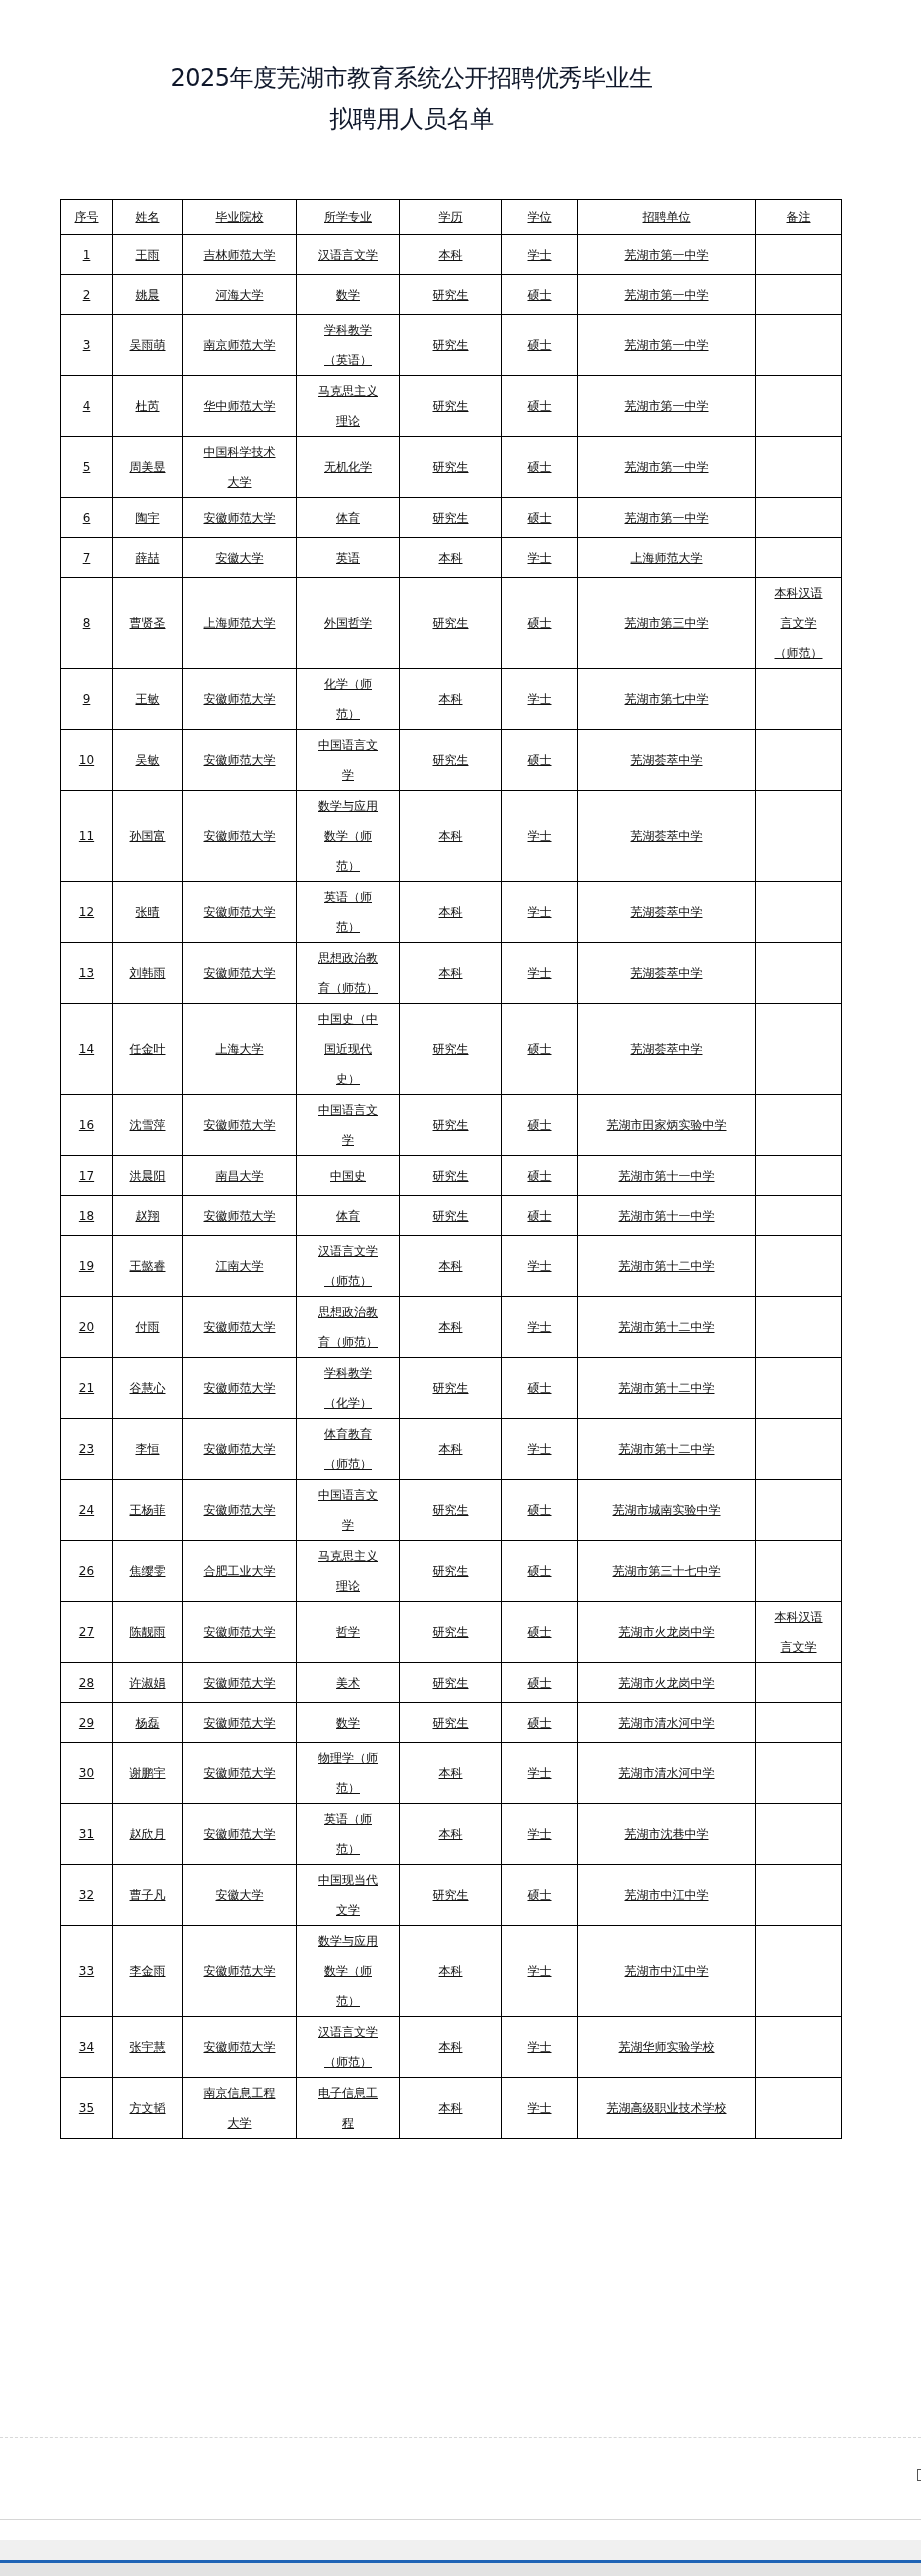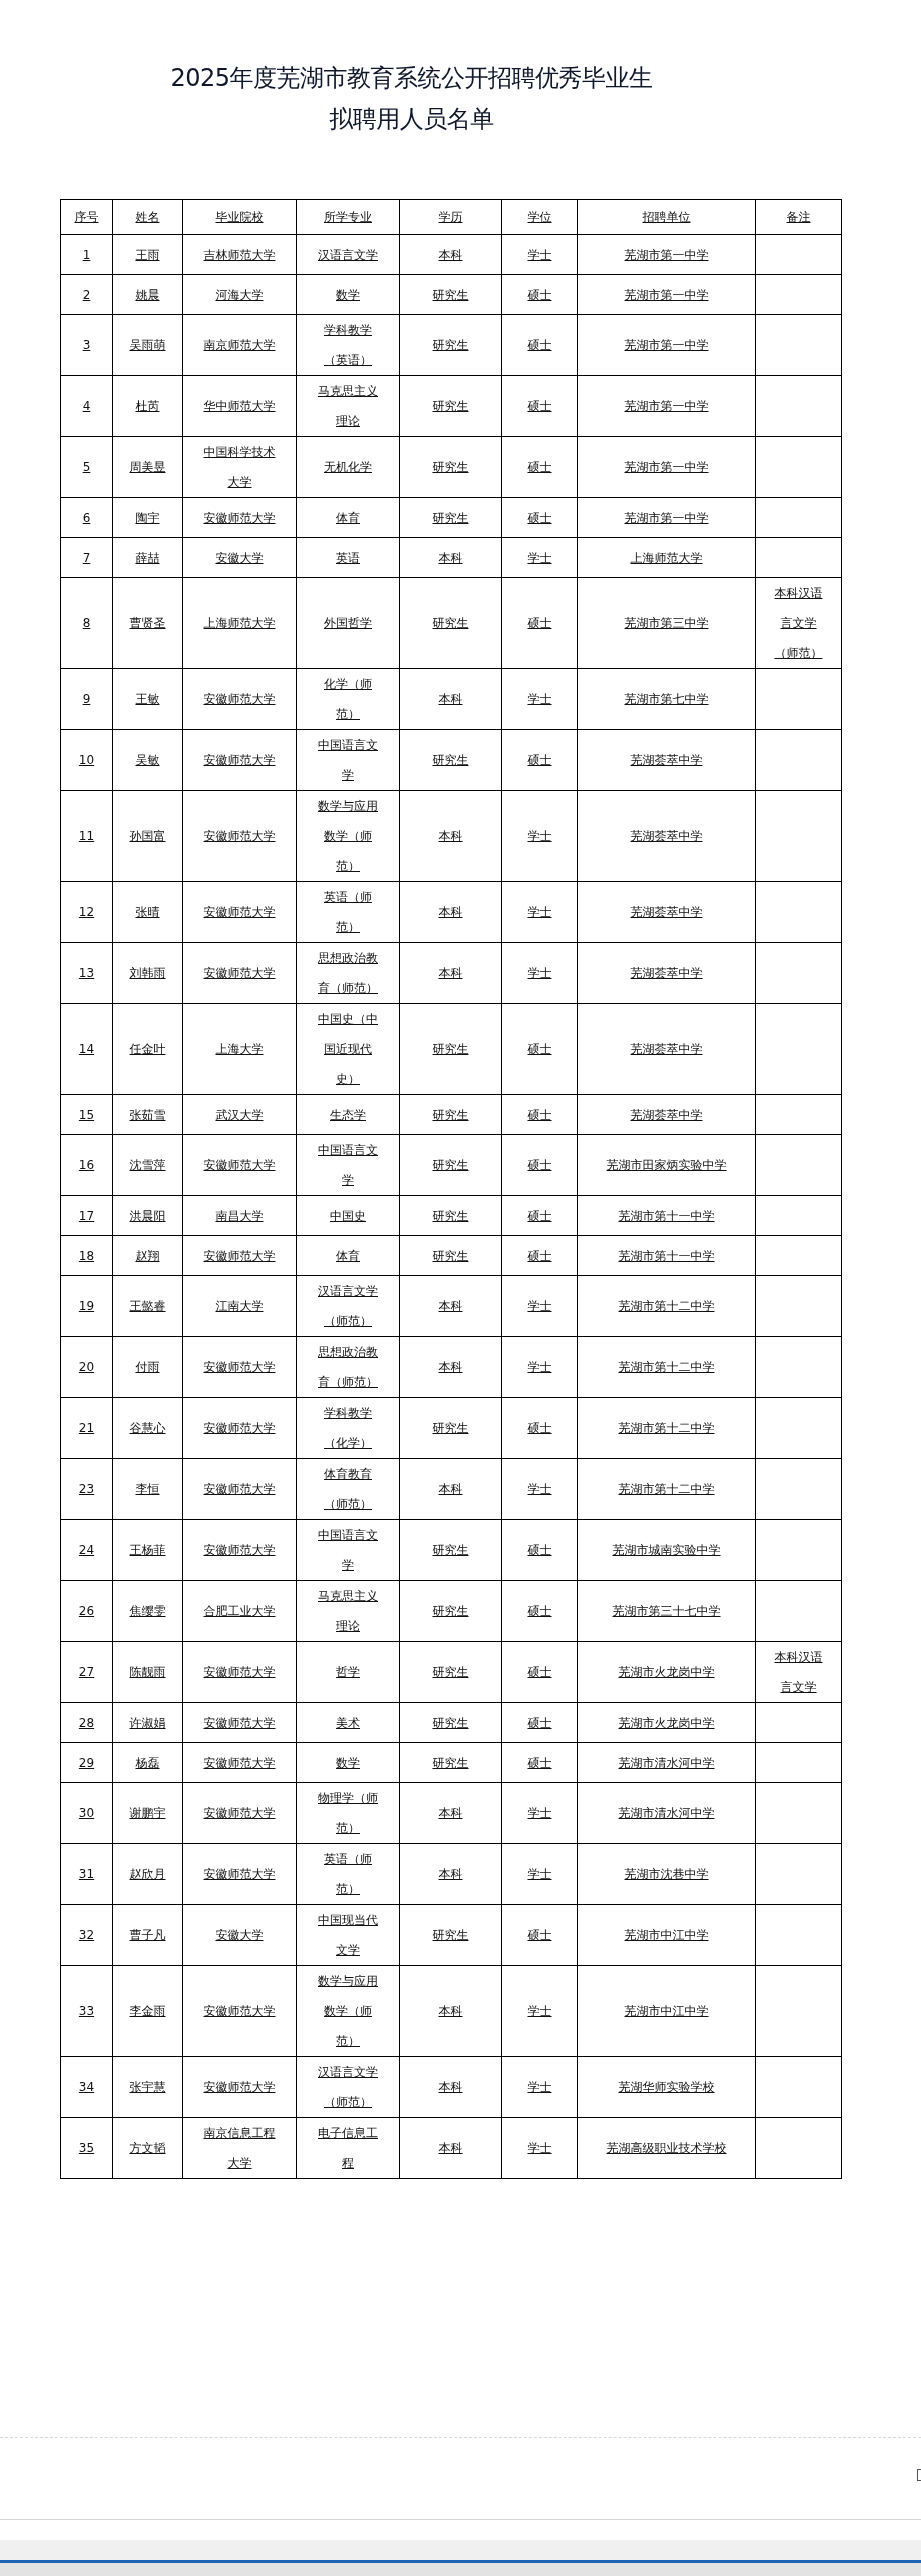--- a/index.html
+++ b/index.html
@@ -247,30 +247,20 @@
         <td>
           <span class="ml">中国史（中</span>
           <span class="ml">国近现代</span>
           <span class="ml">史）</span>
         </td>
         <td>研究生</td>
         <td>硕士</td>
         <td>芜湖荟萃中学</td>
         <td></td>
       </tr>
-      <tr class="h1">
-        <td>15</td>
-        <td>张茹雪</td>
-        <td><span class="">武汉大学</span></td>
-        <td><span class="">生态学</span></td>
-        <td>研究生</td>
-        <td>硕士</td>
-        <td>芜湖荟萃中学</td>
-        <td></td>
-      </tr>
       <tr class="h2">
         <td>16</td>
         <td>沈雪萍</td>
         <td><span class="">安徽师范大学</span></td>
         <td>
           <span class="ml">中国语言文</span>
           <span class="ml">学</span>
         </td>
         <td>研究生</td>
         <td>硕士</td>

